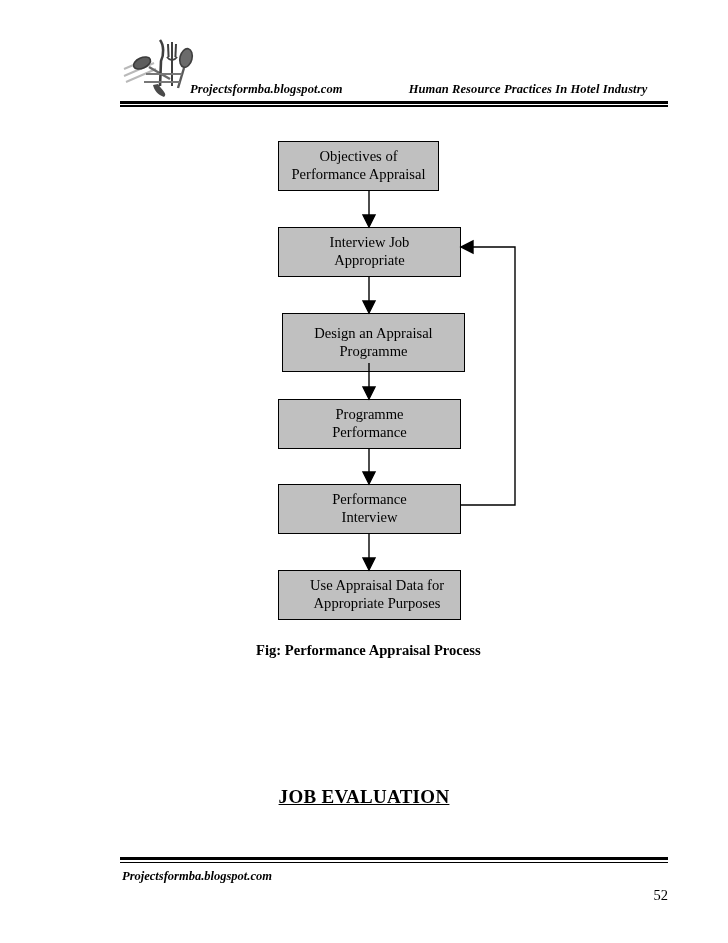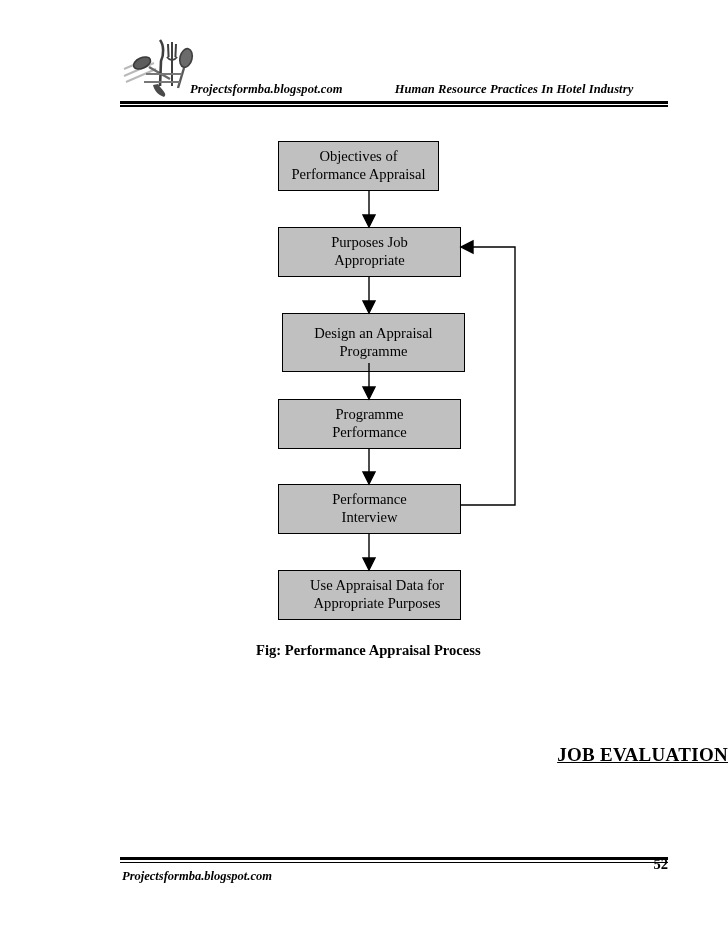--- a/index.html
+++ b/index.html
@@ -54,21 +54,21 @@
     font-size: 12.5px;
     letter-spacing: 0.1px;
     white-space: nowrap;
   }
   .header-right {
     font-weight: bold;
     font-style: italic;
     font-size: 12.5px;
     letter-spacing: 0.1px;
     white-space: nowrap;
-    margin-left: 52px;
+    margin-left: 66px;
   }
   .rule-double-header {
     position: absolute;
     left: 120px;
     top: 101px;
     width: 548px;
     height: 6px;
   }
   .rule-double-header .rt {
     position: absolute;
@@ -112,23 +112,23 @@
     position: absolute;
     left: 256px;
     top: 642px;
     font-size: 14.6px;
     font-weight: bold;
     white-space: nowrap;
   }
   .section-heading {
     position: absolute;
     left: 0px;
-    top: 744px;
+    top: 786px;
     width: 728px;
-    text-align: right;
+    text-align: center;
     font-size: 19px;
     font-weight: bold;
     text-decoration: underline;
     letter-spacing: 0.3px;
   }
 
   
   .rule-double-footer {
     position: absolute;
     left: 120px;
@@ -153,25 +153,25 @@
     left: 122px;
     top: 869px;
     font-size: 12.5px;
     font-weight: bold;
     font-style: italic;
     white-space: nowrap;
   }
   .page-number {
     position: absolute;
     left: 610px;
-    top: 856px;
+    top: 887px;
     width: 58px;
     text-align: right;
     font-size: 14.5px;
-    font-weight: bold;
+    font-weight: normal;
   }
 </style>
 </head>
 <body>
 
 <div class="page">
 
   <div class="header">
 
     <div class="logo">
@@ -232,21 +232,21 @@
 
   <div class="node" style="left:278px; top:141px; width:161px; height:50px;">
     <span>
       <span>Objectives of</span>
       <span>Performance Appraisal</span>
     </span>
   </div>
 
   <div class="node" style="left:278px; top:227px; width:183px; height:50px;">
     <span>
-      <span>Purposes Job</span>
+      <span>Interview Job</span>
       <span>Appropriate</span>
     </span>
   </div>
 
   <div class="node" style="left:282px; top:313px; width:183px; height:59px;">
     <span>
       <span>Design an Appraisal</span>
       <span>Programme</span>
     </span>
   </div>

